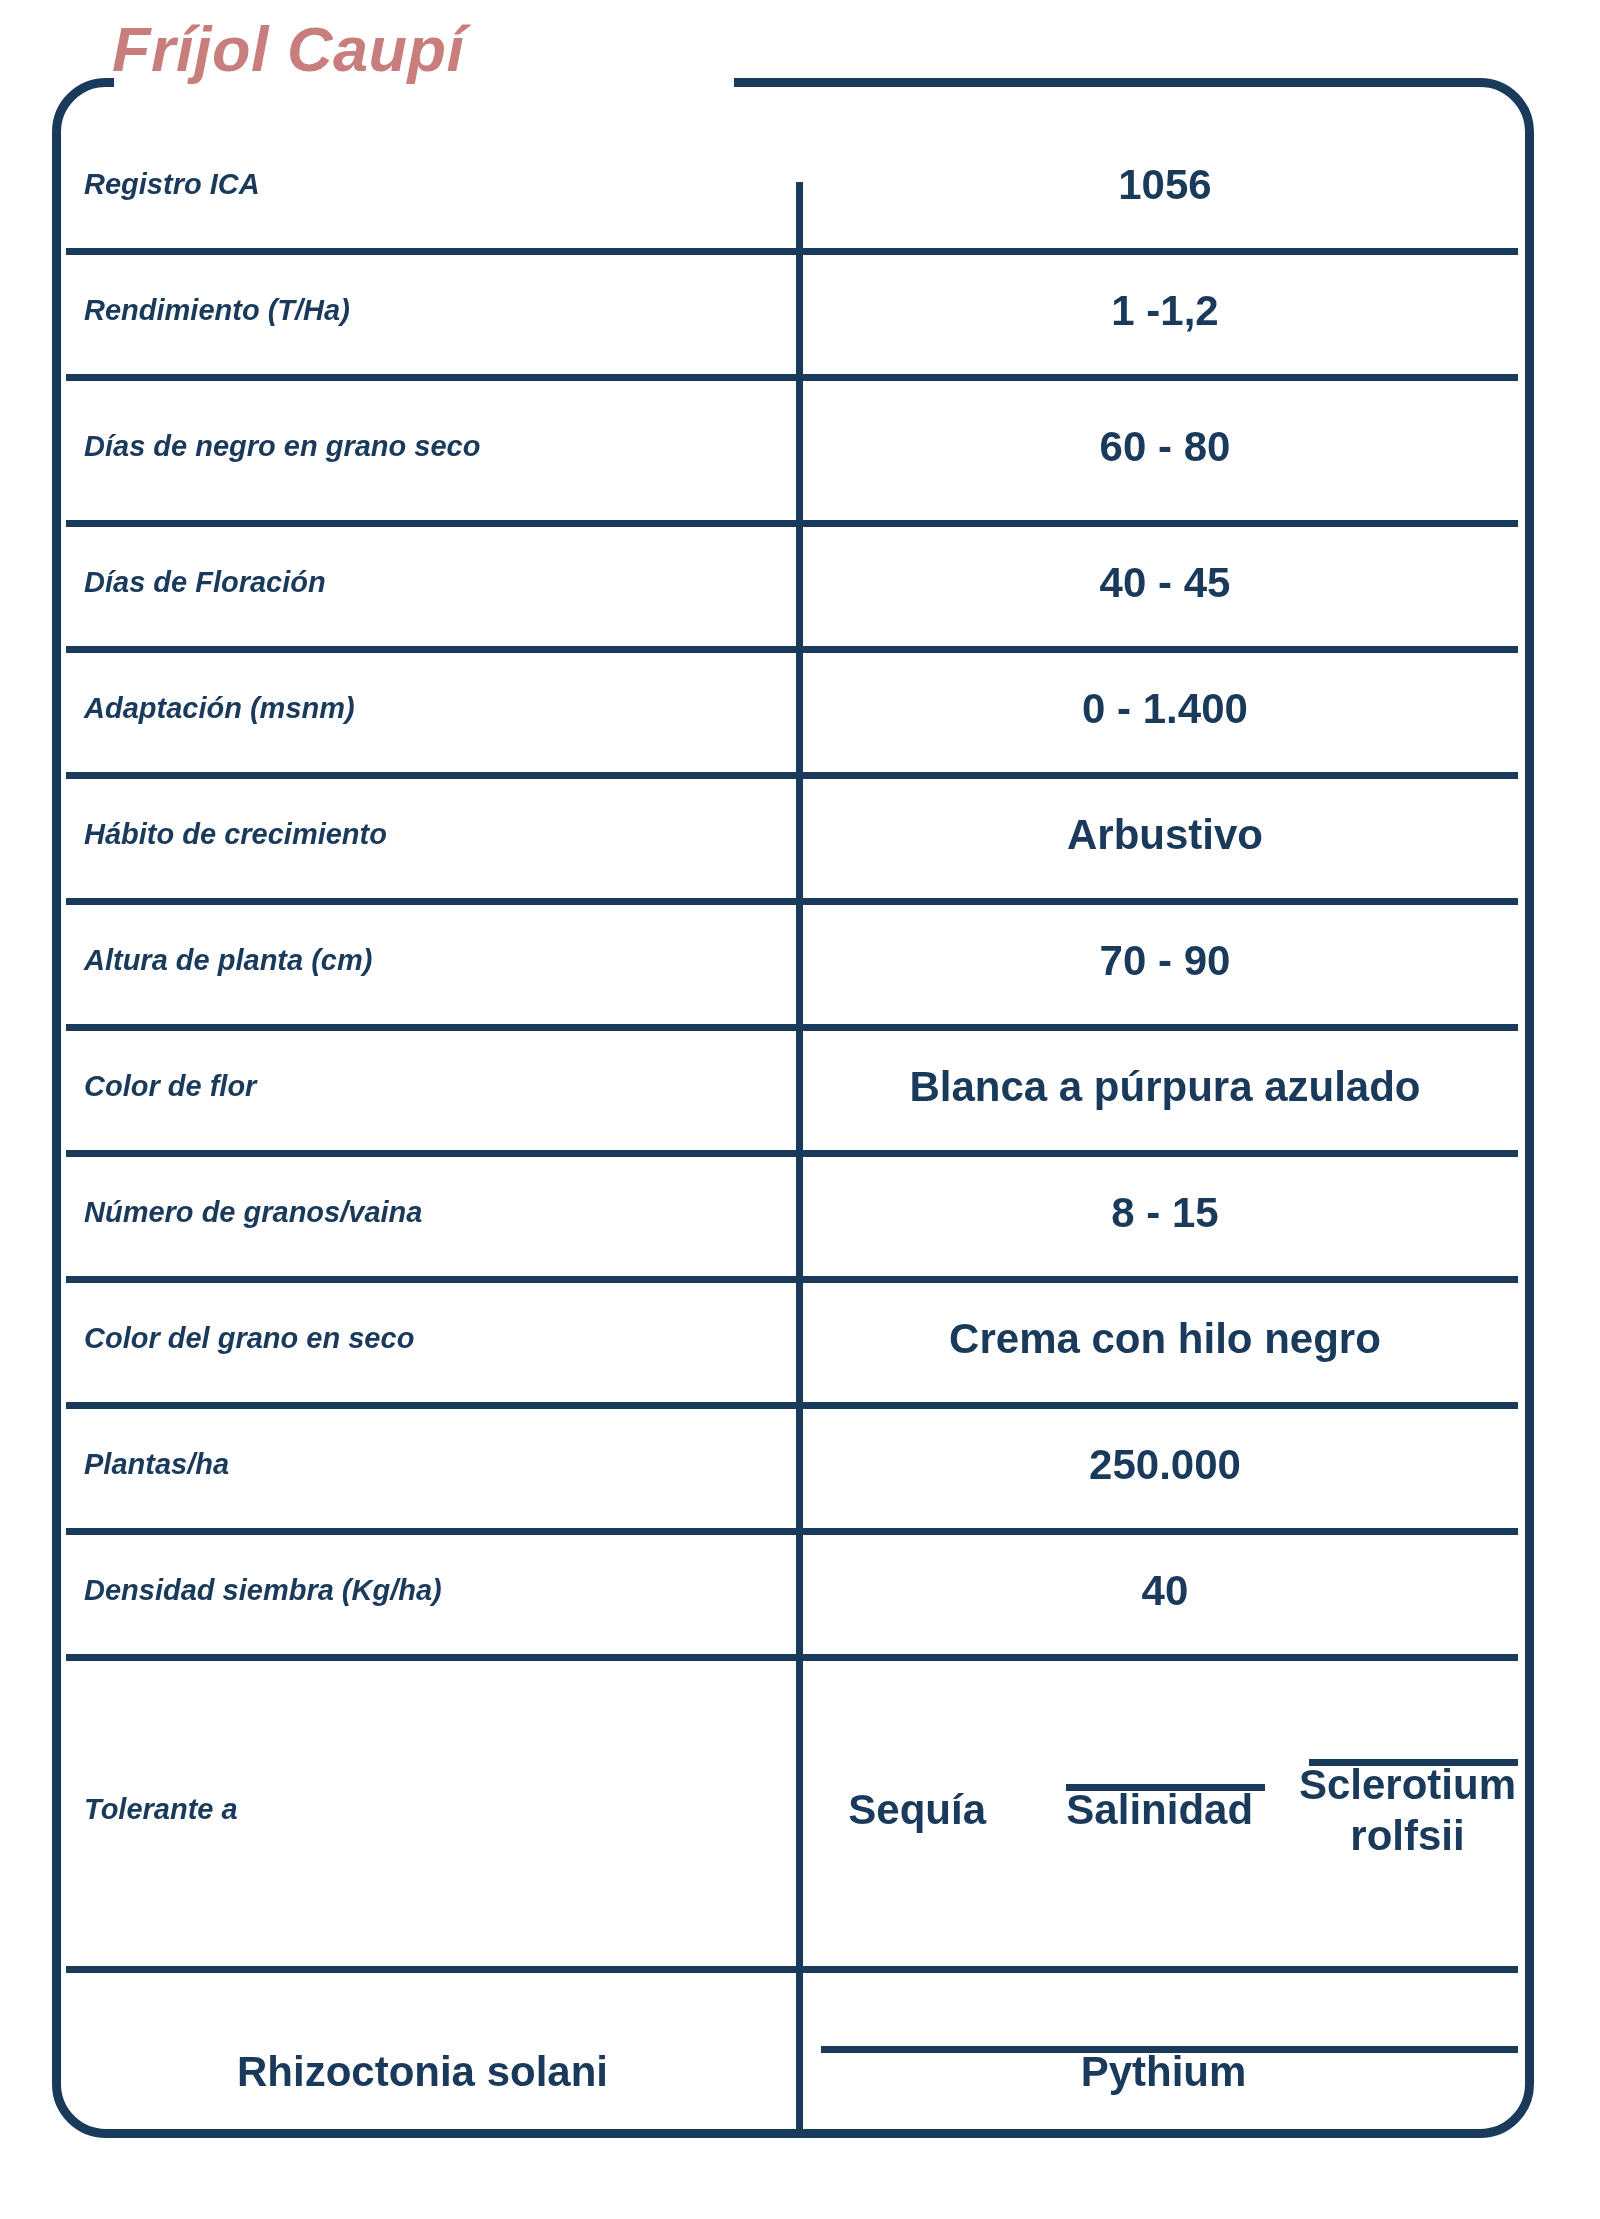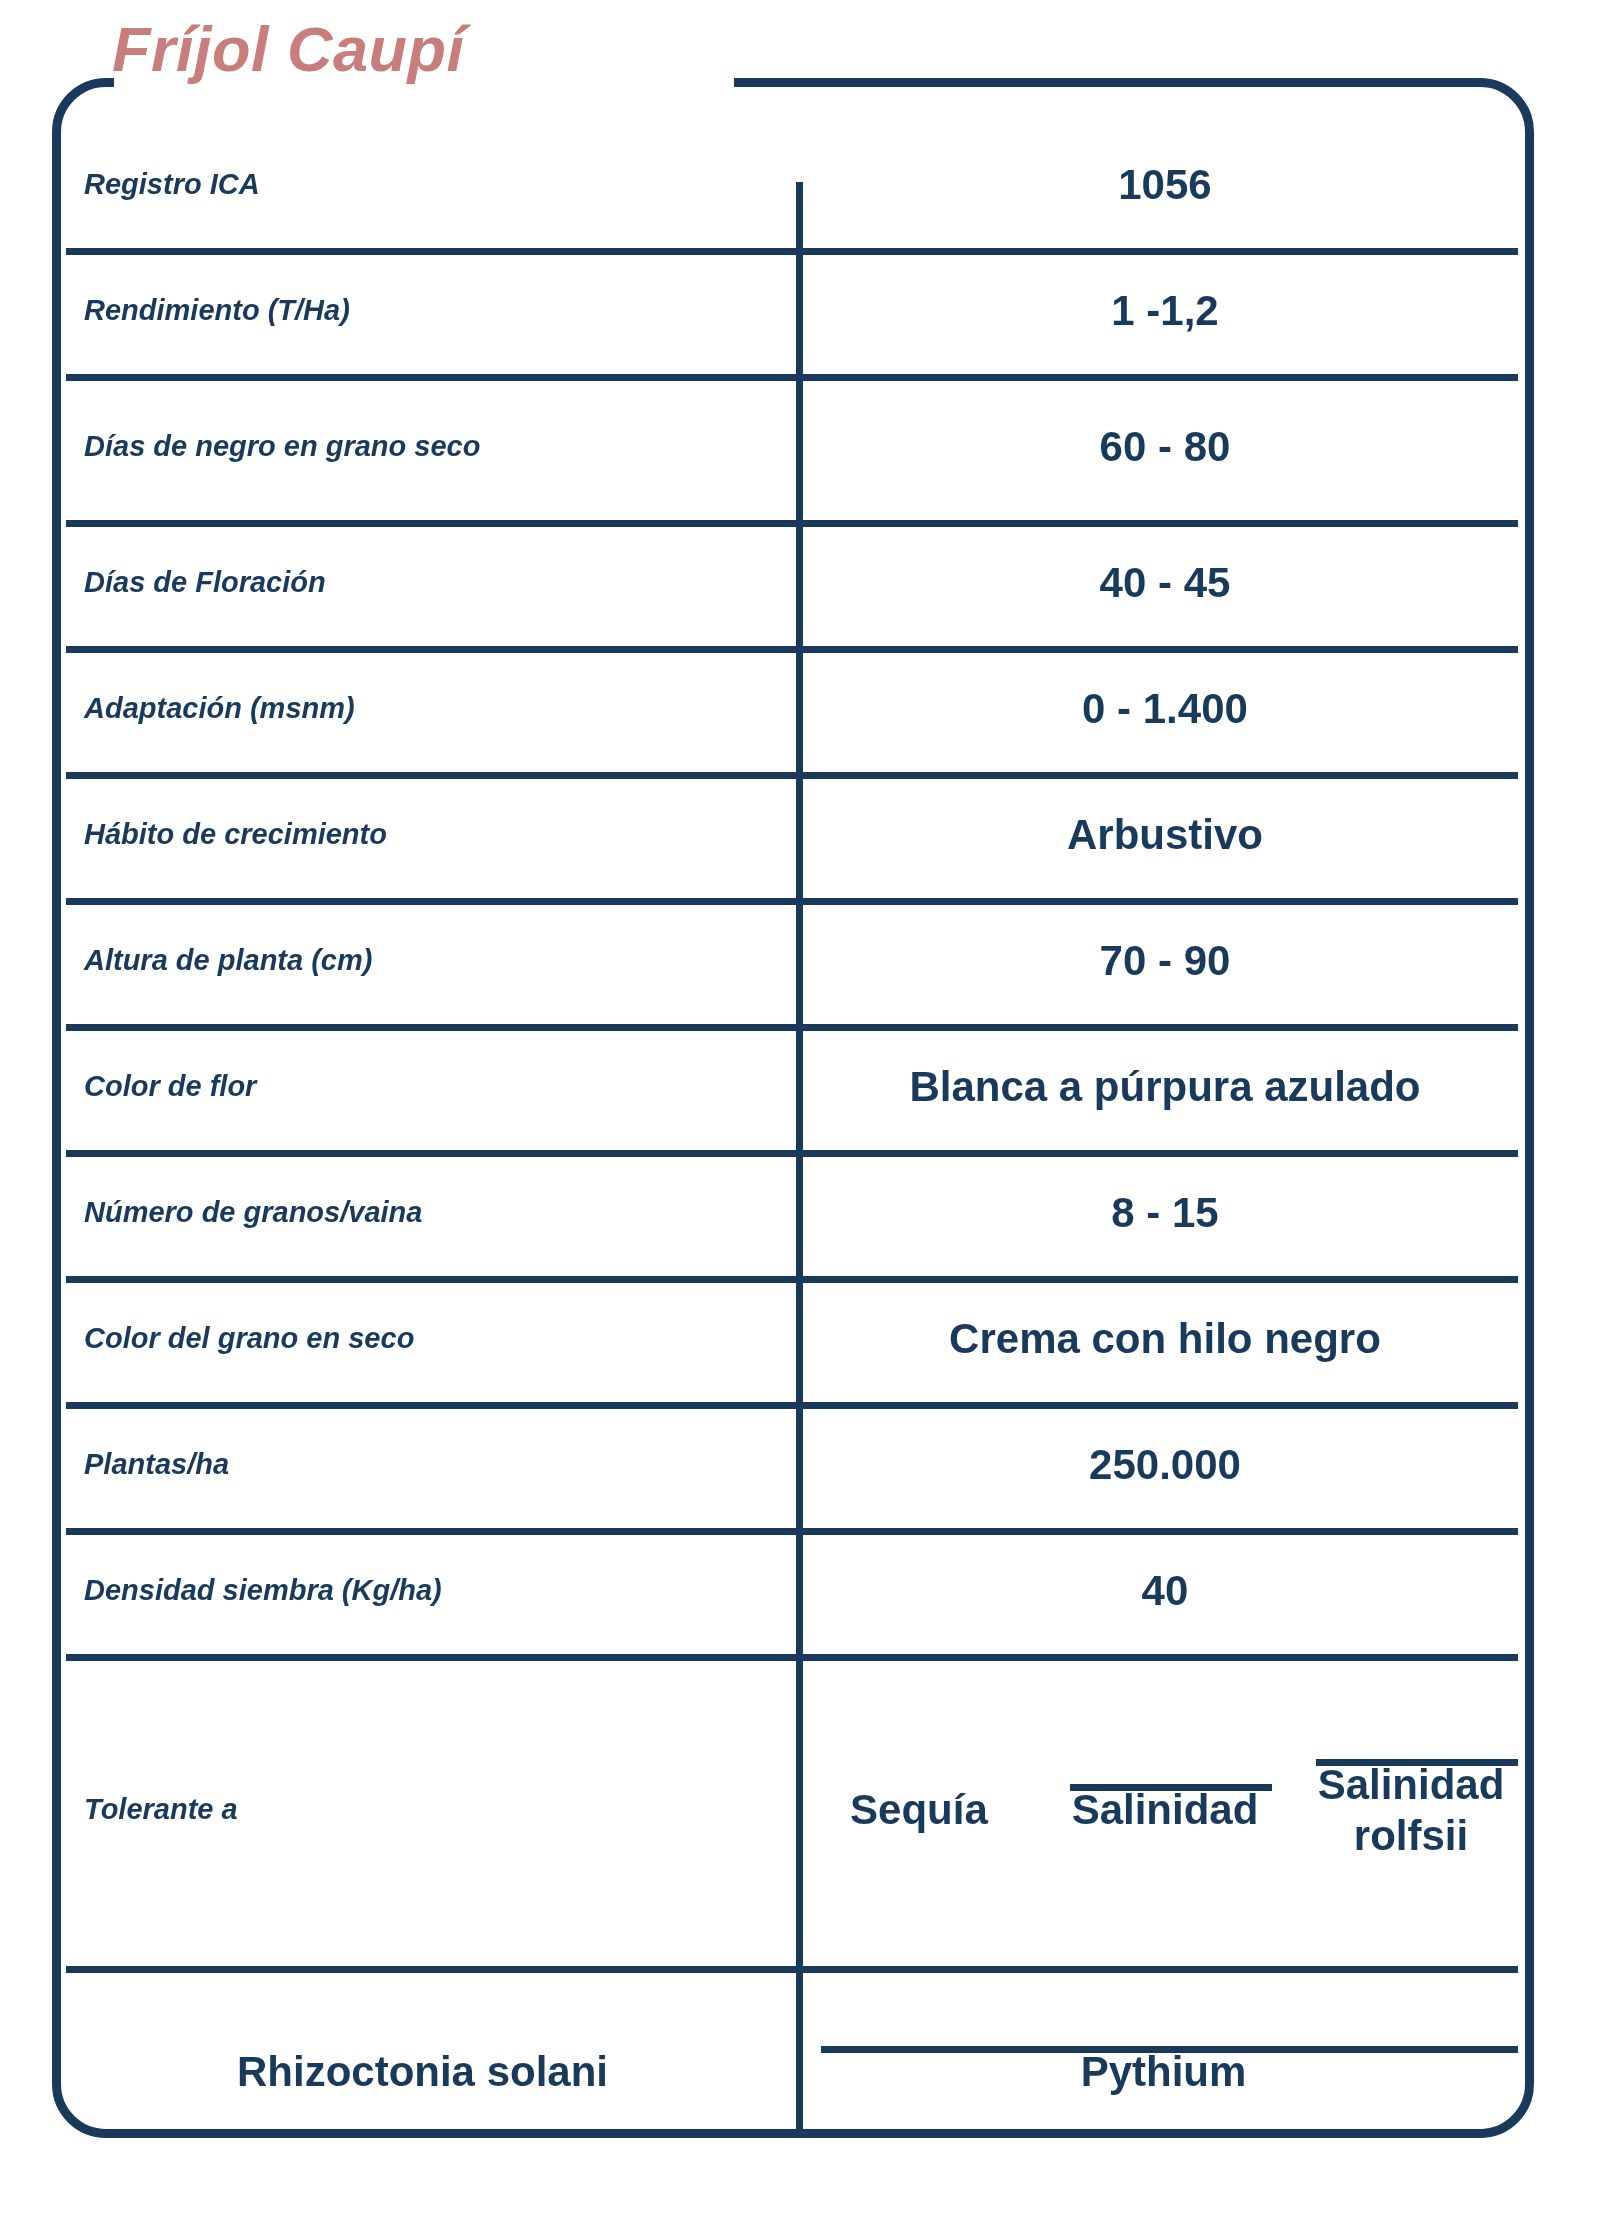--- a/index.html
+++ b/index.html
@@ -239,21 +239,21 @@
       <div class="row h-std">
         <div class="cell-label">Densidad siembra (Kg/ha)</div>
         <div class="cell-value">40</div>
       </div>
 
       <div class="row h-tol">
         <div class="cell-label">Tolerante a</div>
         <div class="cell-value stacked">
           <div class="subvalue">Sequía</div>
           <div class="subvalue">Salinidad</div>
-          <div class="subvalue">Salinidad rolfsii</div>
+          <div class="subvalue">Sclerotium rolfsii</div>
         </div>
       </div>
 
       <div class="row h-sus">
         <div class="cell-value stacked">
           <div class="subvalue">Rhizoctonia solani</div>
           <div class="subvalue">Pythium</div>
         </div>
       </div>
 

